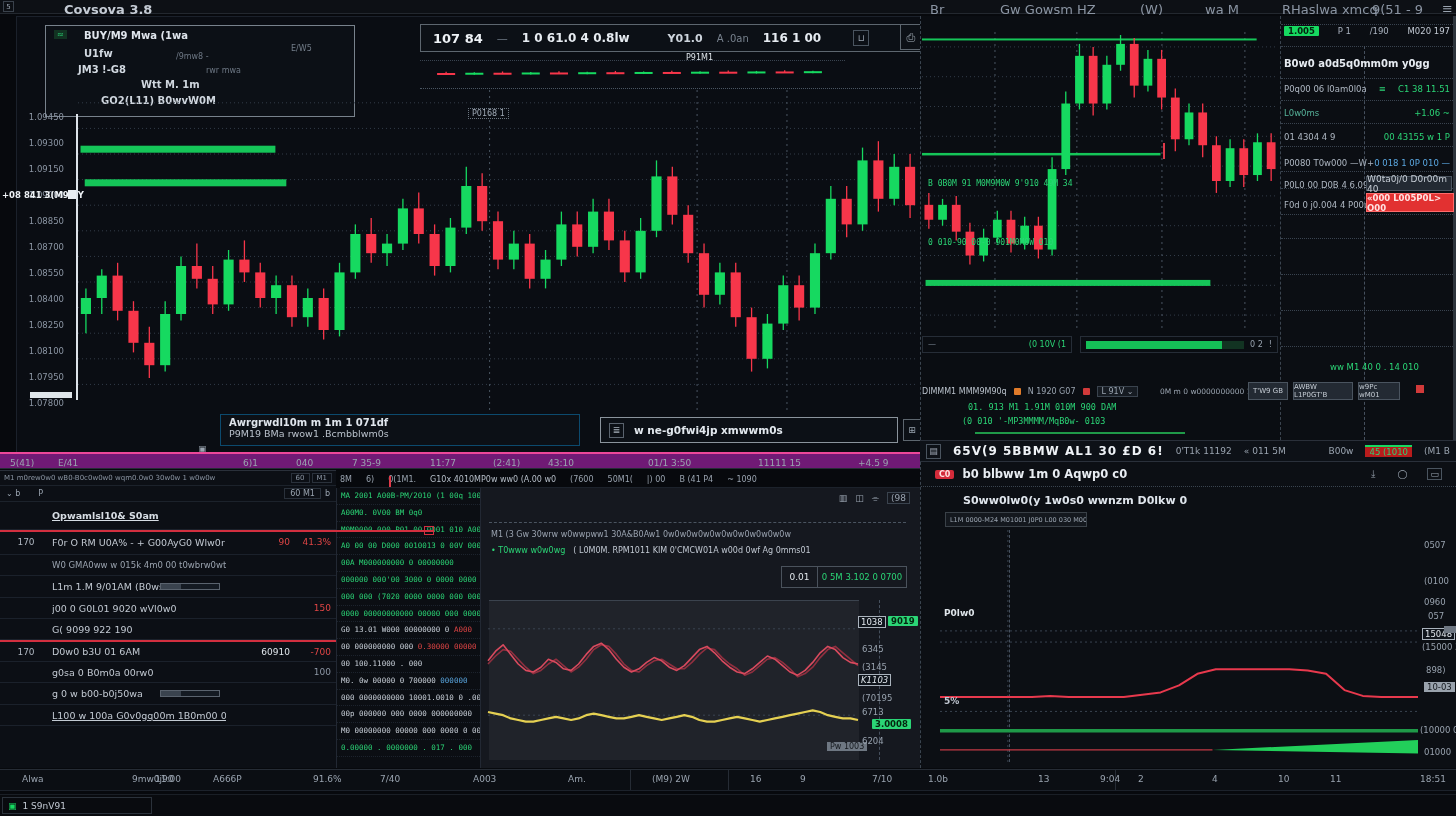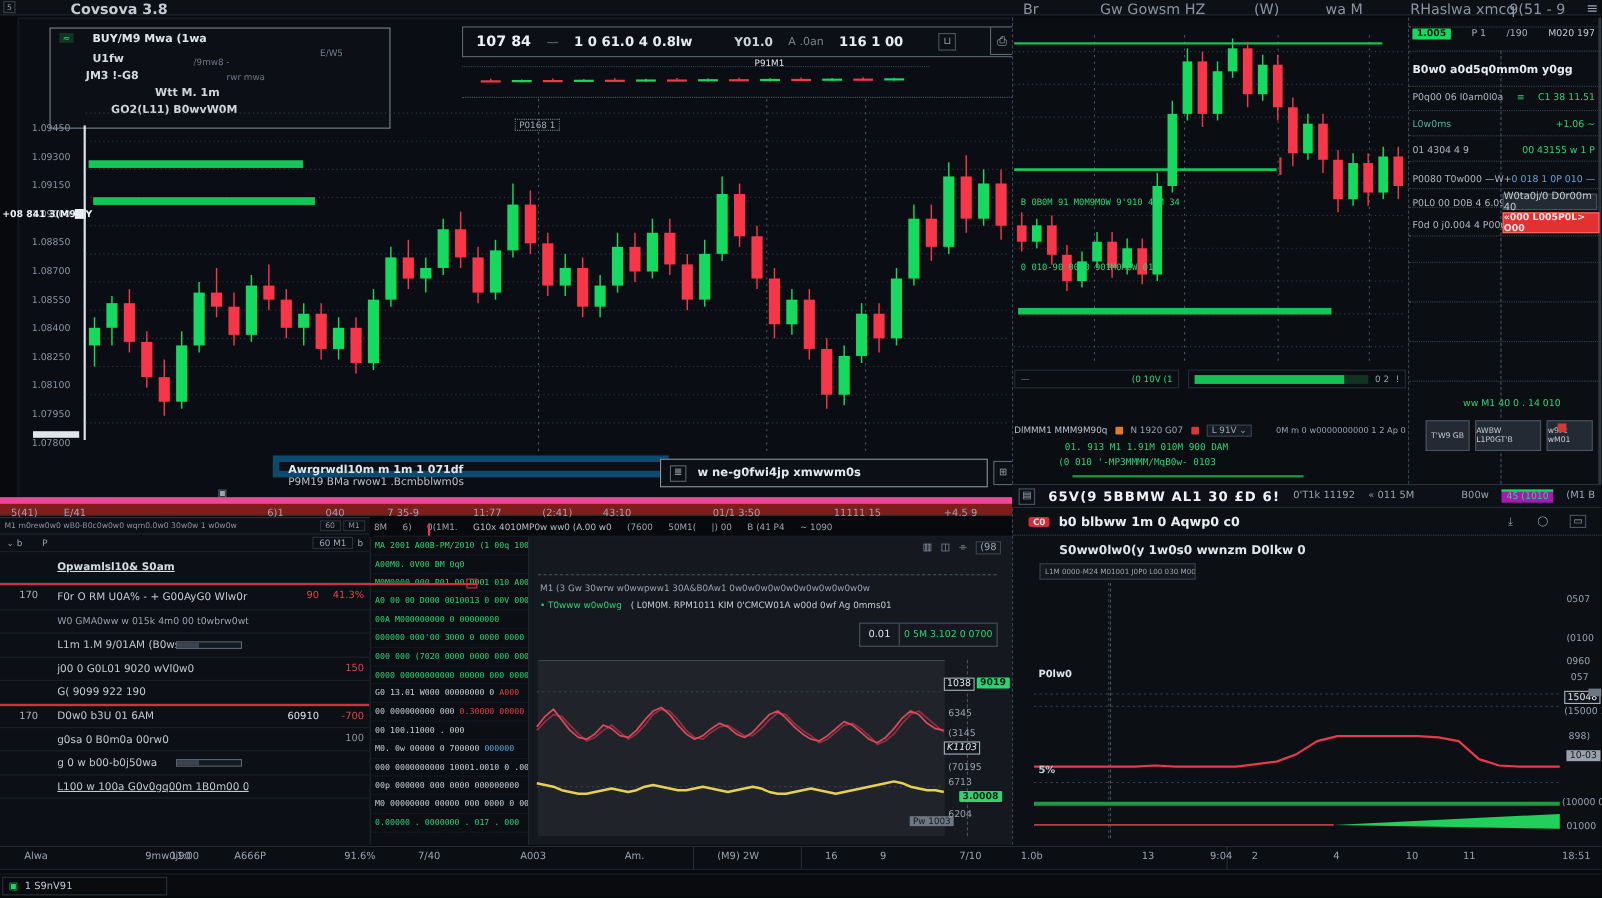--- a/index.html
+++ b/index.html
@@ -258,33 +258,33 @@
       <line x1="800.377358490566" x2="800.377358490566" y1="51.19999999999999" y2="121.6" stroke="#f7364a" stroke-width="1.3"></line>
       <rect x="795.3056603773585" y="70.39999999999998" width="10.143396226415094" height="38.400000000000006" fill="#f7364a"></rect>
       <line x1="816.2264150943396" x2="816.2264150943396" y1="64" y2="115.19999999999999" stroke="#16d960" stroke-width="1.3"></line>
       <rect x="811.1547169811321" y="76.80000000000001" width="10.143396226415094" height="31.99999999999997" fill="#16d960"></rect>
       <line x1="832.0754716981132" x2="832.0754716981132" y1="64" y2="128" stroke="#f7364a" stroke-width="1.3"></line>
       <rect x="827.0037735849057" y="76.80000000000001" width="10.143396226415094" height="38.39999999999998" fill="#f7364a"></rect>
     </svg>
   <span class="al" style="left:468px;top:108px;border:1px dotted #6b7580;padding:0 3px;font-size:8px;color:#9fa9b5">P0168 1</span>
 
   <span class="al" style="left:198px;top:444px;font-size:9px;color:#9aa4b0">▣</span>
-  <div class="abs" style="left:248px;top:414px;width:360px;height:20px;background:#0c1016;border:6px solid #0c4a6e;padding:2px 8px">
+  <div class="abs" style="left:220px;top:414px;width:360px;height:32px;background:#0c1016;border:1px solid #0c4a6e;padding:2px 8px">
     <div class="b" style="font-size:10px;color:#dfe5ec">Awrgrwdl10m m 1m 1 071df</div>
     <div style="font-size:9.5px;color:#b9c1cb">P9M19 BMa rwow1 .Bcmbblwm0s</div>
   </div>
   <div class="abs box" style="left:600px;top:417px;width:298px;height:26px;border-color:#8a939c;display:flex;align-items:center;gap:10px;padding:0 8px;cursor:pointer">
     <span class="icon" style="width:15px;height:15px;border:1px solid #5a636e;font-size:9px;color:#aab4be">≣</span>
     <span class="b" style="font-size:10.5px;color:#e2e8ee">w ne-g0fwi4jp xmwwm0s</span>
   </div>
   <div class="abs box icon" style="left:903px;top:419px;width:18px;height:22px;border-color:#5d666f">
     <span style="font-size:9px;color:#9aa4b0">⊞</span>
   </div>
 
-  <div class="abs" style="left:0;top:452px;width:920px;height:17px;background:#7f1d1d;border-top:6px solid #ec4899;border-bottom:1px solid #262c35">
+  <div class="abs" style="left:0;top:452px;width:920px;height:17px;background:#701a75;border-top:2px solid #ec4899;border-bottom:1px solid #262c35">
       <span class="tick" style="left: 10px;">5(41)</span>
       <span class="tick" style="left: 58px;">E/41</span>
       <span class="tick" style="left: 243px;">6)1</span>
       <span class="tick" style="left: 296px;">040</span>
       <span class="tick" style="left: 352px;">7 35-9</span>
       <span class="tick" style="left: 430px;">11:77</span>
       <span class="tick" style="left: 493px;">(2:41)</span>
       <span class="tick" style="left: 548px;">43:10</span>
       <span class="tick" style="left: 648px;">01/1 3:50</span>
       <span class="tick" style="left: 758px;">11111 15</span>
@@ -597,34 +597,34 @@
   </div>
   <span class="al" style="left:1284px;top:180px;font-size:8.5px;color:#aeb7c2">P0L0 00 D0B 4 6.09ml</span>
   <div class="btn" style="position:absolute;left:1366px;top:176px;width:86px;height:15px">
     <span>W0ta0j/0 D0r00m  40</span>
   </div>
   <span class="al" style="left:1284px;top:200px;font-size:8.5px;color:#aeb7c2">F0d 0 j0.004 4 P00u</span>
   <div class="btn btnred" style="position:absolute;left:1366px;top:193px;width:88px;height:19px">
     <span class="b" style="font-size:8.5px">«000 L005P0L&gt; O00</span>
   </div>
   <span class="al" style="left:1330px;top:362px;color:var(--g);font-size:8.5px">ww M1 40 0 . 14 010</span>
-  <div class="abs" style="left:1296px;top:382px;width:152px;height:28px;display:flex;gap:5px">
+  <div class="abs" style="left:1248px;top:382px;width:152px;height:18px;display:flex;gap:5px">
     <span class="btn" style="flex:0 0 40px;font-size:7px">T'W9 GB</span>
     <span class="btn" style="flex:1;font-size:7px">AWBW L1P0GT'B</span>
     <span class="btn" style="flex:0 0 42px;font-size:7px">w9Pc wM01</span>
   </div>
   <span class="icon" style="position:absolute;left:1416px;top:385px;width:8px;height:8px;background:#d23a3a"></span>
 
   <div class="abs" style="left:920px;top:440px;width:536px;height:22px;background:#0d1117;border-top:1px solid #2a303a;border-bottom:1px solid #2a303a;display:flex;align-items:center;gap:12px;padding:0 6px">
     <span class="icon" style="width:15px;height:15px;border:1px solid #4a545f;font-size:9px;color:#9aa4b0">▤</span>
     <span class="b" style="font-size:12px;color:#eef2f6;letter-spacing:1px">65V(9 5BBMW AL1 30 £D 6!</span>
     <span style="font-size:9px;color:#9aa4b0">0'T1k 11192</span>
     <span style="font-size:9px;color:#9aa4b0">« 011 5M</span>
     <span style="font-size:9px;color:#9aa4b0;margin-left:auto">B00w</span>
-    <span style="font-size:8.5px;background:#a21caf;color:var(--g);padding:0 4px;border-top:2px solid var(--gb)">45 (1010</span>
+    <span style="font-size:8.5px;background:#b91c1c;color:var(--g);padding:0 4px;border-top:2px solid var(--gb)">45 (1010</span>
     <span style="font-size:9px;color:#9aa4b0">(M1 B</span>
   </div>
 
   <div class="panel" style="left:920px;top:462px;width:536px;height:306px;background:#0c0f14;border-left:1px dashed #3a444f">
     <div style="height:25px;border-bottom:1px dotted #3a444f;display:flex;align-items:center;gap:8px;padding:0 14px">
       <span style="background:#d42b3a;color:#ffe2e2;font-size:8px;font-weight:bold;padding:0 4px;border-radius:2px">C0</span>
       <span class="b" style="font-size:11.5px;color:#e8edf2">b0 blbww 1m 0 Aqwp0 c0</span>
       <span class="icon" style="margin-left:auto;font-size:10px;color:#9aa4b0">⤓</span>
       <span class="icon" style="font-size:9px;color:#9aa4b0;margin-left:14px">◯</span>
       <span class="icon" style="font-size:9px;color:#9aa4b0;margin-left:12px;border:1px solid #4a545f;padding:0 2px">▭</span>

